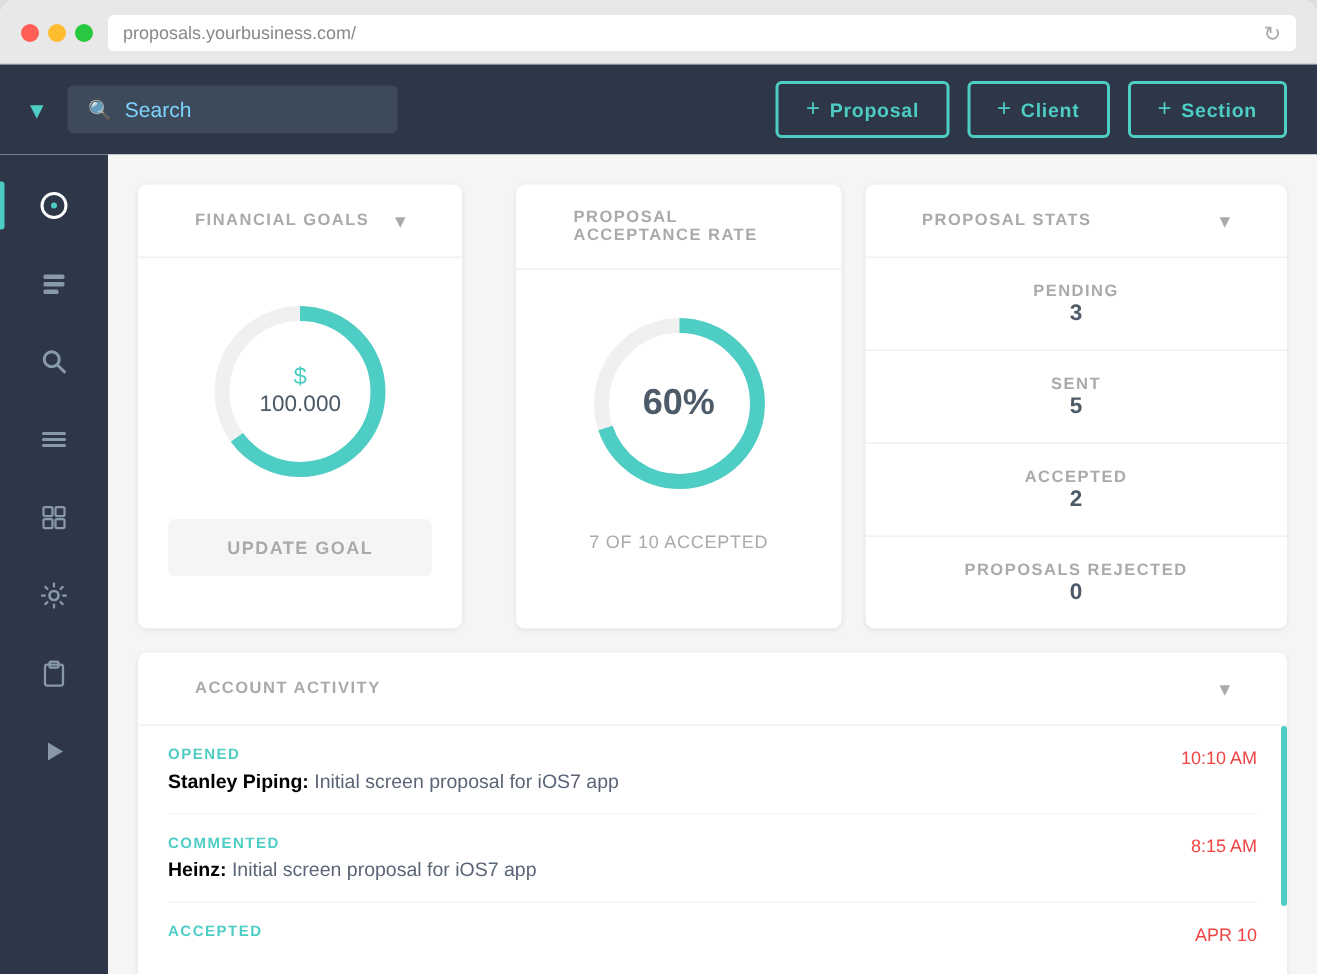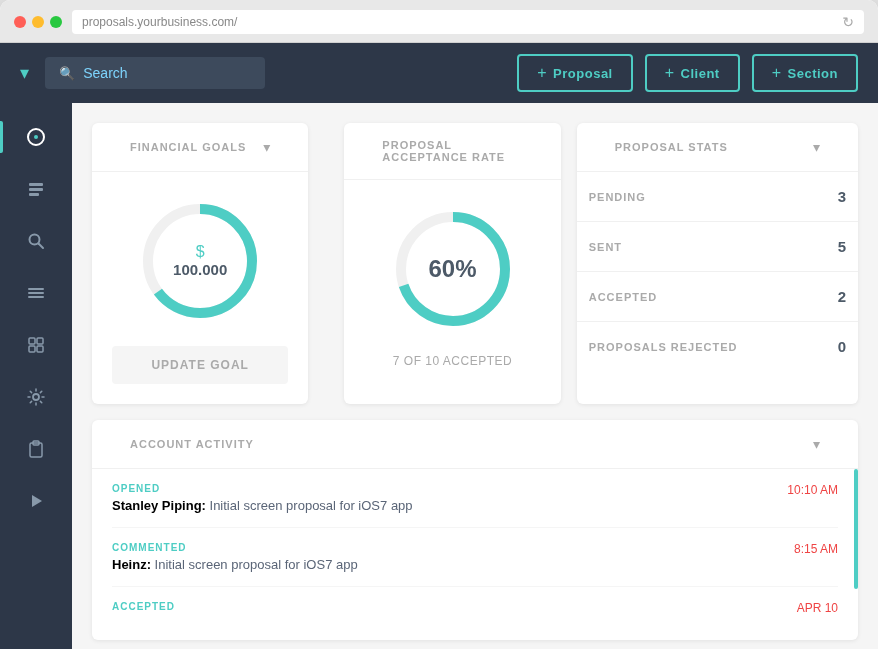--- a/index.html
+++ b/index.html
@@ -194,21 +194,21 @@
     }
     .donut-container svg { width: 130px; height: 130px; }
     .donut-center {
       position: absolute;
       top: 50%;
       left: 50%;
       transform: translate(-50%, -50%);
       text-align: center;
     }
     .donut-dollar { color: #4ecdc4; font-size: 16px; display: block; }
-    .donut-value { font-size: 15px; font-weight: 700; color: #4d5a68; }
+    .donut-value { font-size: 15px; font-weight: 400; color: #4d5a68; }
     .donut-pct { font-size: 24px; font-weight: 700; color: #4d5a68; }
 
     .update-btn {
       background: #f5f5f5;
       border: none;
       border-radius: 4px;
       padding: 12px 30px;
       font-size: 12px;
       font-weight: 700;
       color: #aaa;
@@ -231,24 +231,25 @@
     }
 
     
     .card-stats {
       flex: 1.3;
       padding: 0;
     }
     .stats-list { padding: 0; }
     .stat-row {
       display: flex;
-      justify-content: space-between;
-      align-items: center;
-      padding: 16px 12px;
+      justify-content: flex-end;
+      align-items: center;
+      padding: 16px 24px;
       border-bottom: 1px solid #f0f0f0;
+      flex-direction: column;
     }
     .stat-row:last-child { border-bottom: none; }
     .stat-label {
       font-size: 11px;
       font-weight: 700;
       color: #aaa;
       letter-spacing: 1px;
       text-transform: uppercase;
     }
     .stat-value {

